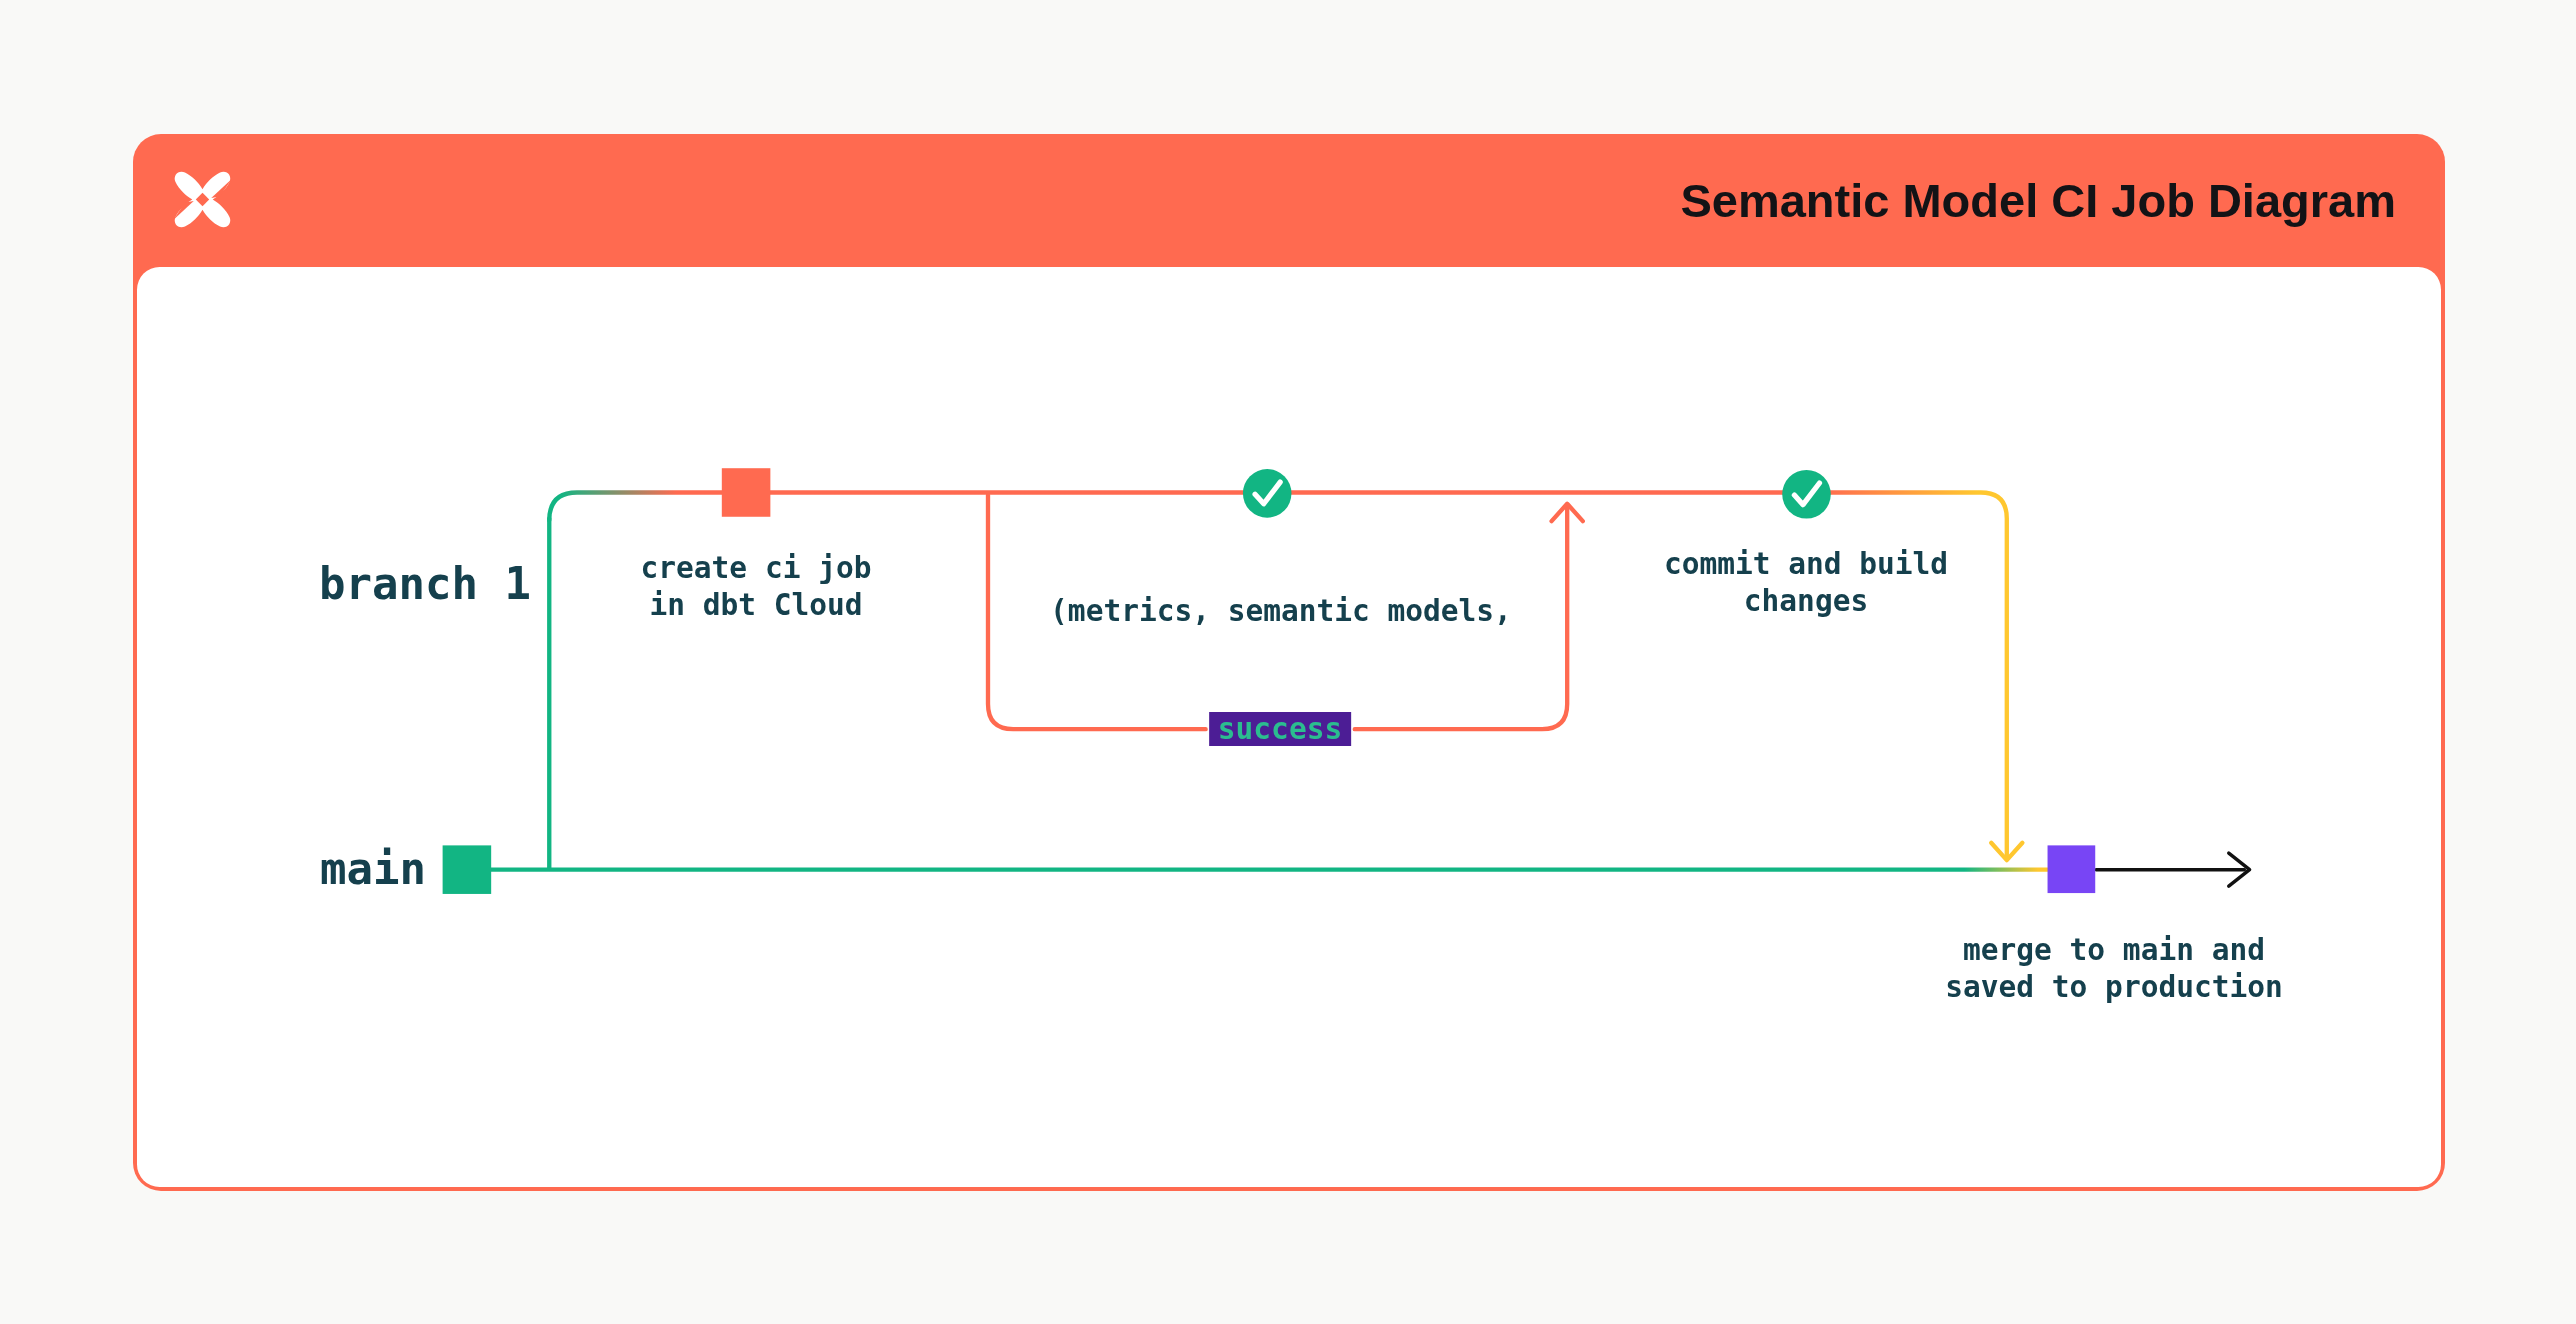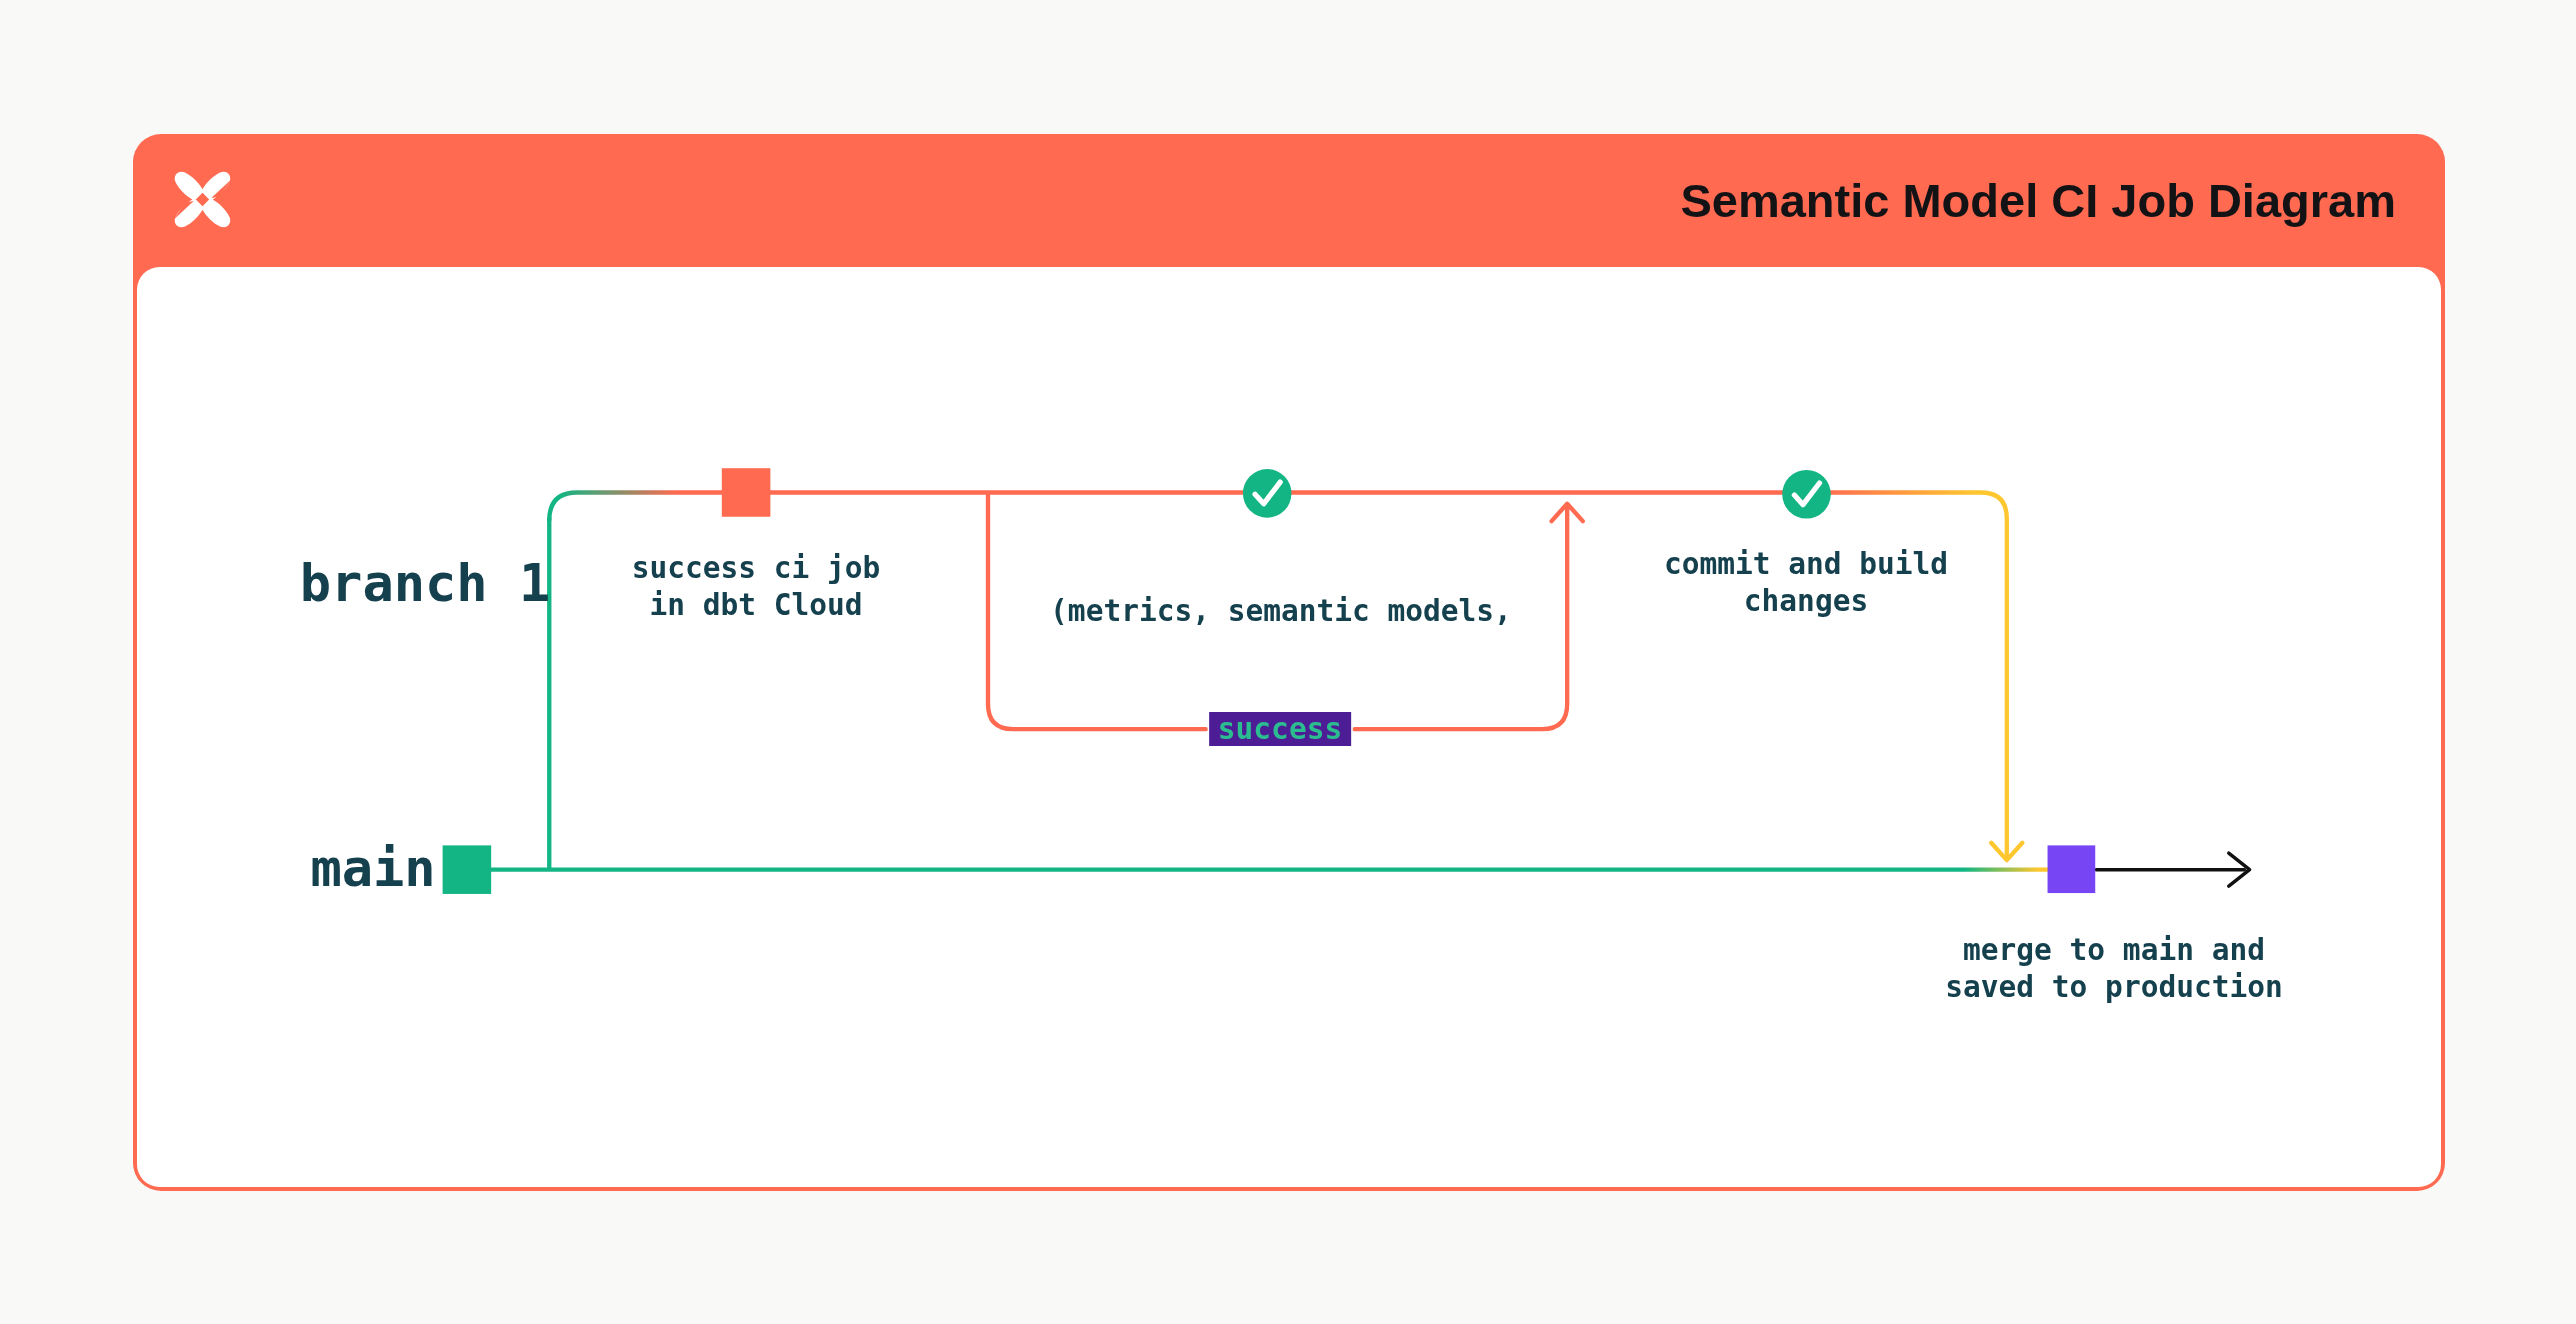--- a/index.html
+++ b/index.html
@@ -37,21 +37,21 @@
     position:absolute;left:33px;top:29px;width:73px;height:73px;
   }
   svg.diagram{
     position:absolute;left:0;top:0;width:2576px;height:1324px;pointer-events:none;
   }
   .lbl{
     position:absolute;transform:translate(-50%,-50%);
     font-weight:700;color:var(--text);text-align:center;white-space:nowrap;
   }
   .lbl.node{font-size:29.5px;line-height:37px;}
-  .lbl.branch{font-size:52px;}
+  .lbl.branch{font-size:44px;}
   .lbl.success{
     color:var(--success);font-size:29.5px;background:#4c1d95;padding:0 8.7px;
   }
   .lbl span{display:block;}
 </style>
 </head>
 <body>
 
 <div class="card">
 
@@ -114,21 +114,21 @@
   <g>
     <circle cx="2083" cy="570" r="28" fill="#12B583"></circle>
     <path d="M 2069 571 L 2079 582 L 2098 557" stroke="#ffffff" stroke-width="6" fill="none" stroke-linecap="round" stroke-linejoin="round"></path>
   </g>
 </svg>
 
 <div class="lbl branch" style="left:425px;top:583px;">branch 1</div>
 <div class="lbl branch" style="left:373px;top:868px;">main</div>
 
 <div class="lbl node" style="left:756px;top:587px;">
-  <span>success ci job</span>
+  <span>create ci job</span>
   <span>in dbt Cloud</span>
 </div>
 
 <div class="lbl node" style="left:1281px;top:611px;">
   <span>(metrics, semantic models,</span>
 </div>
 
 <div class="lbl node" style="left:1806px;top:583px;">
   <span>commit and build</span>
   <span>changes</span>

